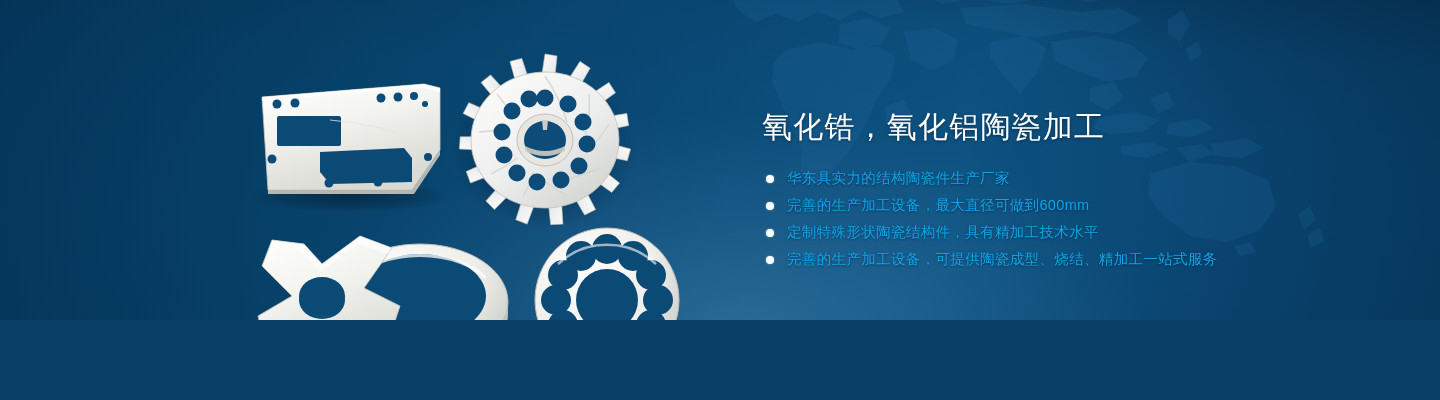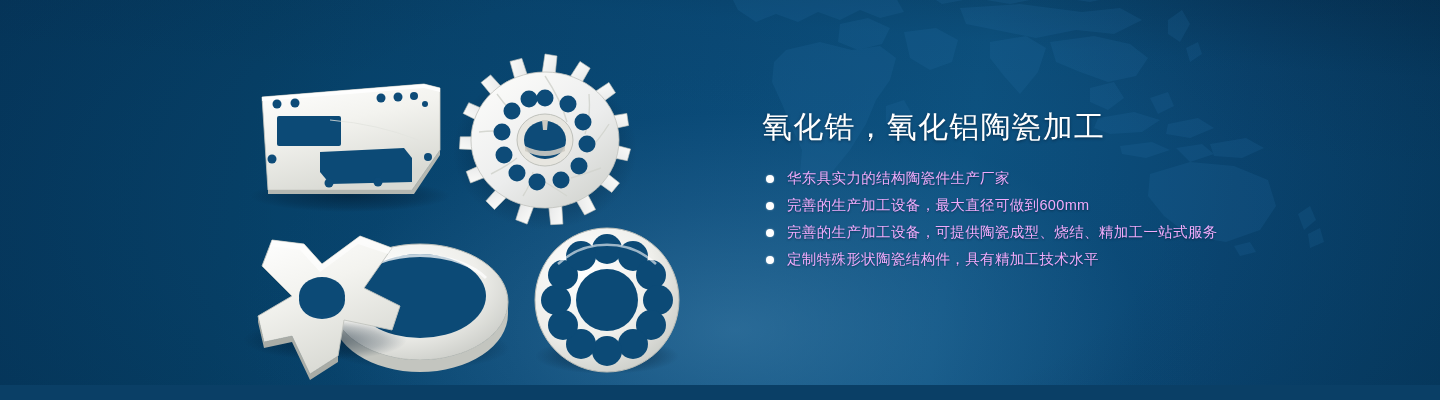--- a/index.html
+++ b/index.html
@@ -7,21 +7,21 @@
     padding: 0;
     background: #0a3f66;
   }
   body {
     font-family: "Liberation Sans", "DejaVu Sans", sans-serif;
   }
 
   .banner {
     position: relative;
     width: 1440px;
-    height: 385px;
+    height: 320px;
     overflow: hidden;
     background: #05406b;
   }
 
   
   .bg-base {
     position: absolute;
     inset: 0;
     background: linear-gradient(100deg, #063c64 0%, #064067 18%, #0a4a77 48%, #0d5280 66%, #0a4571 84%, #073f67 100%);
   }
@@ -95,21 +95,21 @@
   .bullet-dot {
     width: 8px;
     height: 8px;
     border-radius: 50%;
     background: #ffffff;
     flex: 0 0 auto;
     margin-right: 13px;
     box-shadow: 0 0 2px rgba(255,255,255,0.5);
   }
   .bullet-text {
-    color: #f0abfc;
+    color: #0ea5e9;
     font-size: 14.5px;
     line-height: 21px;
     letter-spacing: 0.35px;
     white-space: nowrap;
     text-shadow: 0 1px 2px rgba(0,20,40,0.5);
   }
 </style>
 </head>
 <body>
 
@@ -352,22 +352,22 @@
       <li class="bullet-row">
         <span class="bullet-dot"></span>
         <span class="bullet-text">华东具实力的结构陶瓷件生产厂家</span>
       </li>
       <li class="bullet-row">
         <span class="bullet-dot"></span>
         <span class="bullet-text">完善的生产加工设备，最大直径可做到600mm</span>
       </li>
       <li class="bullet-row">
         <span class="bullet-dot"></span>
-        <span class="bullet-text">完善的生产加工设备，可提供陶瓷成型、烧结、精加工一站式服务</span>
+        <span class="bullet-text">定制特殊形状陶瓷结构件，具有精加工技术水平</span>
       </li>
       <li class="bullet-row">
         <span class="bullet-dot"></span>
-        <span class="bullet-text">定制特殊形状陶瓷结构件，具有精加工技术水平</span>
+        <span class="bullet-text">完善的生产加工设备，可提供陶瓷成型、烧结、精加工一站式服务</span>
       </li>
     </ul>
   </div>
 
 </div>
 
 </body></html>

